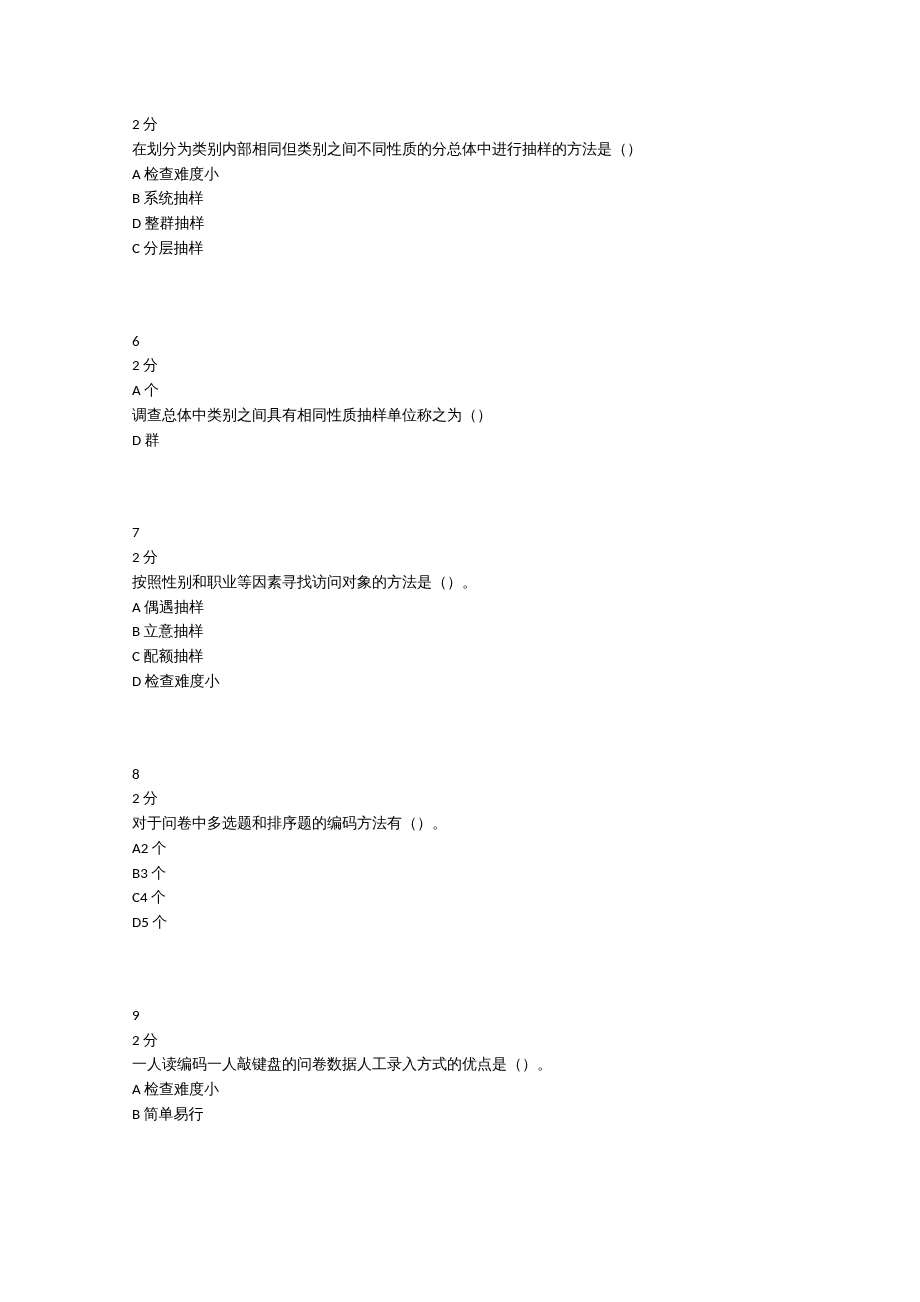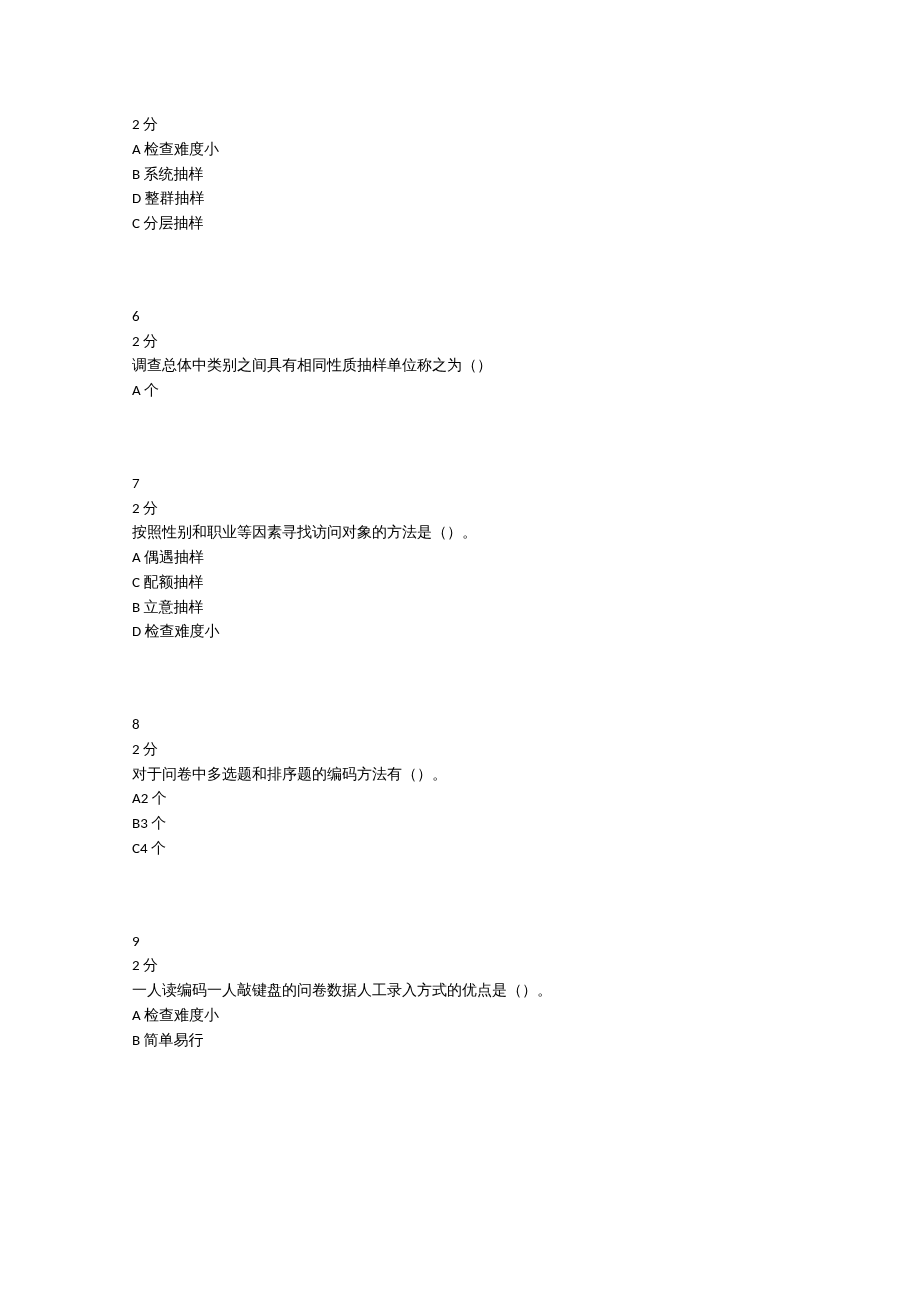--- a/index.html
+++ b/index.html
@@ -23,50 +23,53 @@
       display: block;
     }
   </style>
 </head>
 <body>
 
 <div class="page">
 
   <div class="question-block">
     <span class="line">2 分</span>
+    <span class="line">在划分为类别内部相同但类别之间不同性质的分总体中进行抽样的方法是（）</span>
     <span class="line">A 检查难度小</span>
     <span class="line">B 系统抽样</span>
     <span class="line">D 整群抽样</span>
     <span class="line">C 分层抽样</span>
   </div>
 
   <div class="question-block">
     <span class="line">6</span>
     <span class="line">2 分</span>
+    <span class="line">A 个</span>
     <span class="line">调查总体中类别之间具有相同性质抽样单位称之为（）</span>
-    <span class="line">A 个</span>
+    <span class="line">D 群</span>
   </div>
 
   <div class="question-block">
     <span class="line">7</span>
     <span class="line">2 分</span>
     <span class="line">按照性别和职业等因素寻找访问对象的方法是（）。</span>
     <span class="line">A 偶遇抽样</span>
+    <span class="line">B 立意抽样</span>
     <span class="line">C 配额抽样</span>
-    <span class="line">B 立意抽样</span>
     <span class="line">D 检查难度小</span>
   </div>
 
   <div class="question-block">
     <span class="line">8</span>
     <span class="line">2 分</span>
     <span class="line">对于问卷中多选题和排序题的编码方法有（）。</span>
     <span class="line">A2 个</span>
     <span class="line">B3 个</span>
     <span class="line">C4 个</span>
+    <span class="line">D5 个</span>
   </div>
 
   <div class="question-block">
     <span class="line">9</span>
     <span class="line">2 分</span>
     <span class="line">一人读编码一人敲键盘的问卷数据人工录入方式的优点是（）。</span>
     <span class="line">A 检查难度小</span>
     <span class="line">B 简单易行</span>
   </div>
 

